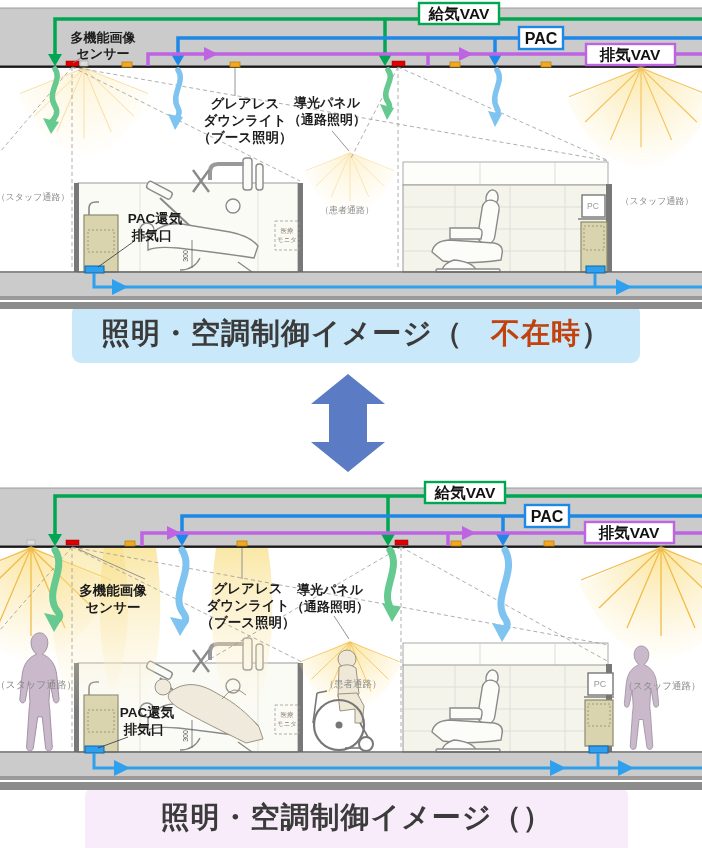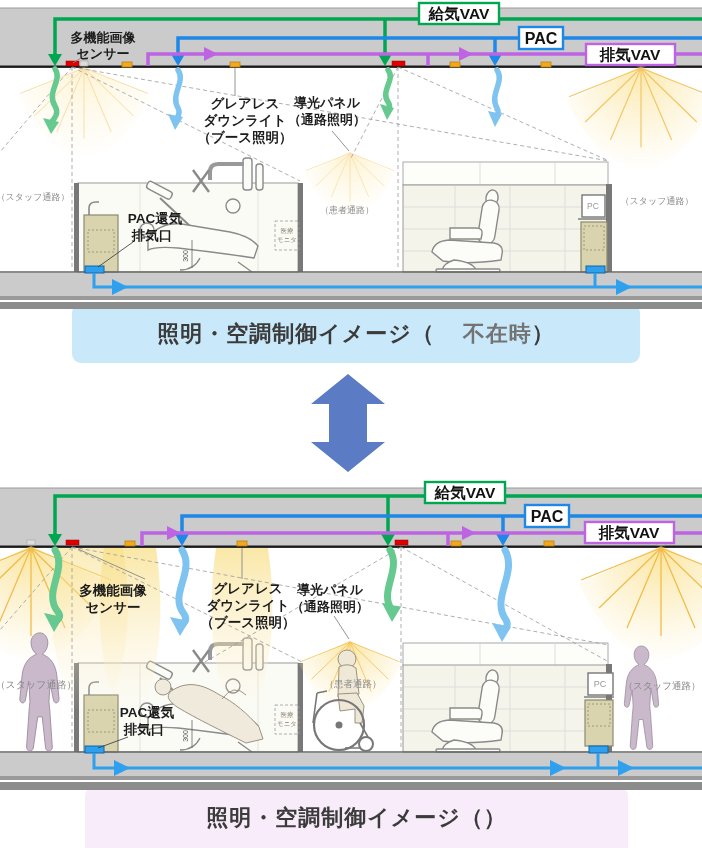--- a/index.html
+++ b/index.html
@@ -4,23 +4,23 @@
 <style>
   html,body{margin:0;padding:0;background:#fff;}
   .stage{position:relative;width:702px;height:848px;background:#fff;overflow:hidden;
          font-family:"Liberation Sans","DejaVu Sans",sans-serif;}
   .stage svg{position:absolute;left:0;display:block;}
   svg text{font-family:"Liberation Sans","DejaVu Sans",sans-serif;}
   .lbl-b{fill:#1c1c1c;font-weight:bold;}
   .lbl-g{fill:#8a8a8a;}
   .vavtxt{fill:#111;font-weight:bold;}
   .banner{position:absolute;display:flex;align-items:center;justify-content:center;
-          font-weight:bold;font-size:22px;color:#3b3b3b;letter-spacing:1px;
+          font-weight:bold;font-size:29px;color:#3b3b3b;letter-spacing:1px;
           border-radius:9px;white-space:nowrap;}
-  .banner .hl{color:#737373;margin-left:28px;}
+  .banner .hl{color:#c2410c;margin-left:28px;}
   #banner-top{left:72px;top:304px;width:568px;height:59px;background:#c9e9fb;}
   #banner-bottom{left:85px;top:787px;width:543px;height:61px;background:#f8ecfa;border-radius:9px 9px 0 0;}
   #mid-arrow{position:absolute;left:311px;top:374px;}
 </style>
 </head>
 <body>
 
 <div class="stage">
 
 <svg id="svg-top" style="top:0" width="702" height="375" viewBox="0 0 375" preserveAspectRatio="none"></svg>

